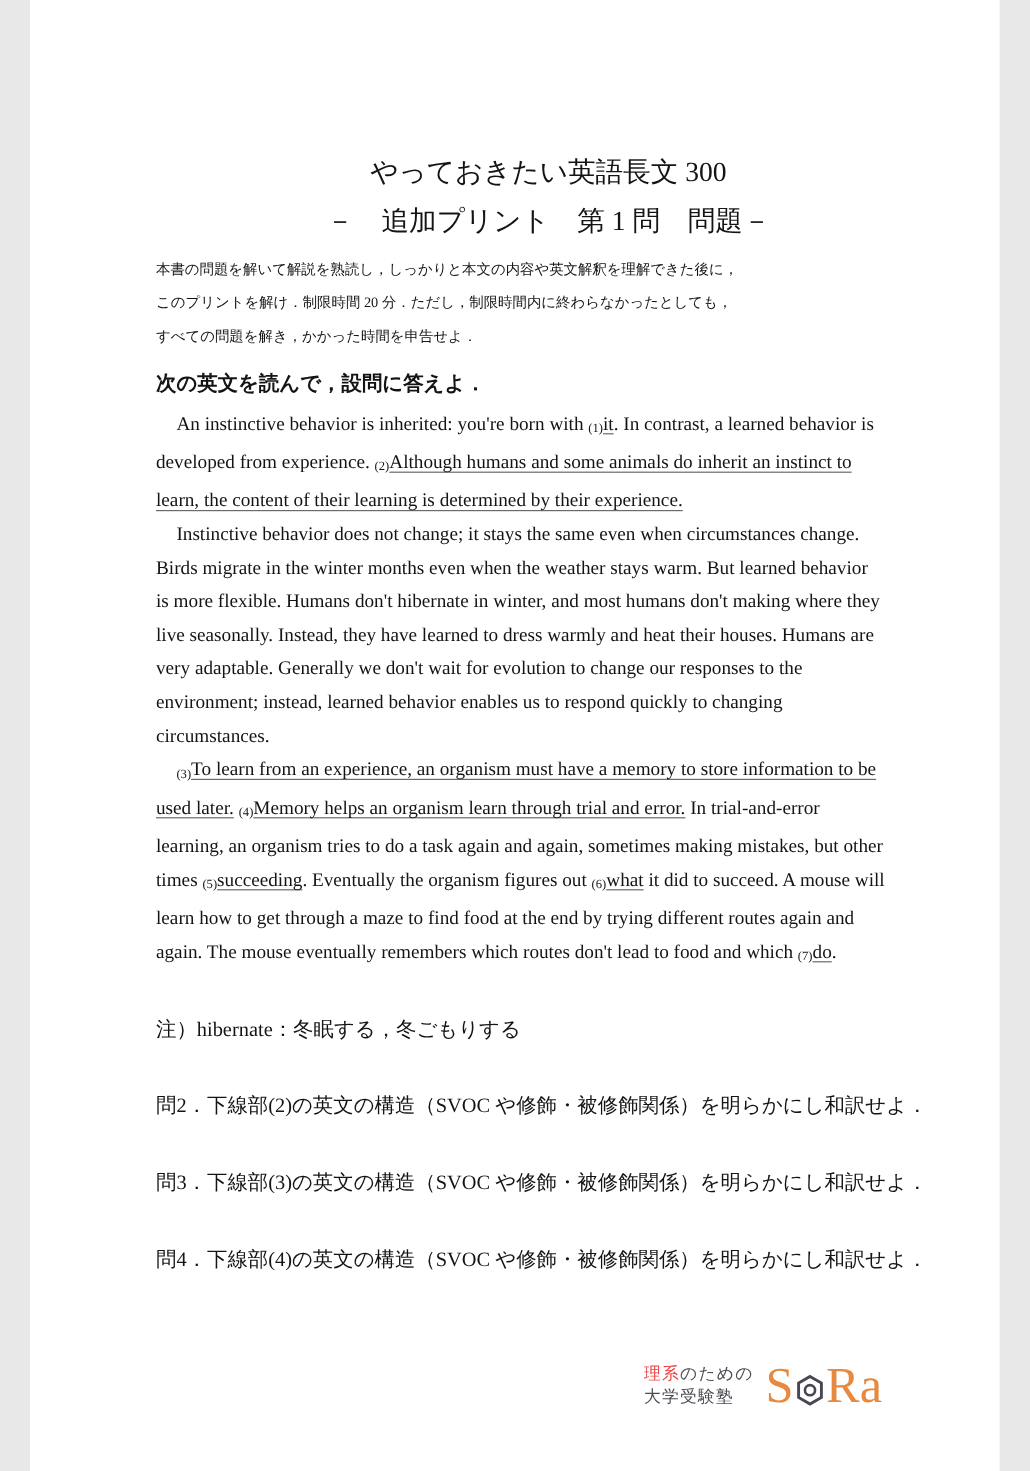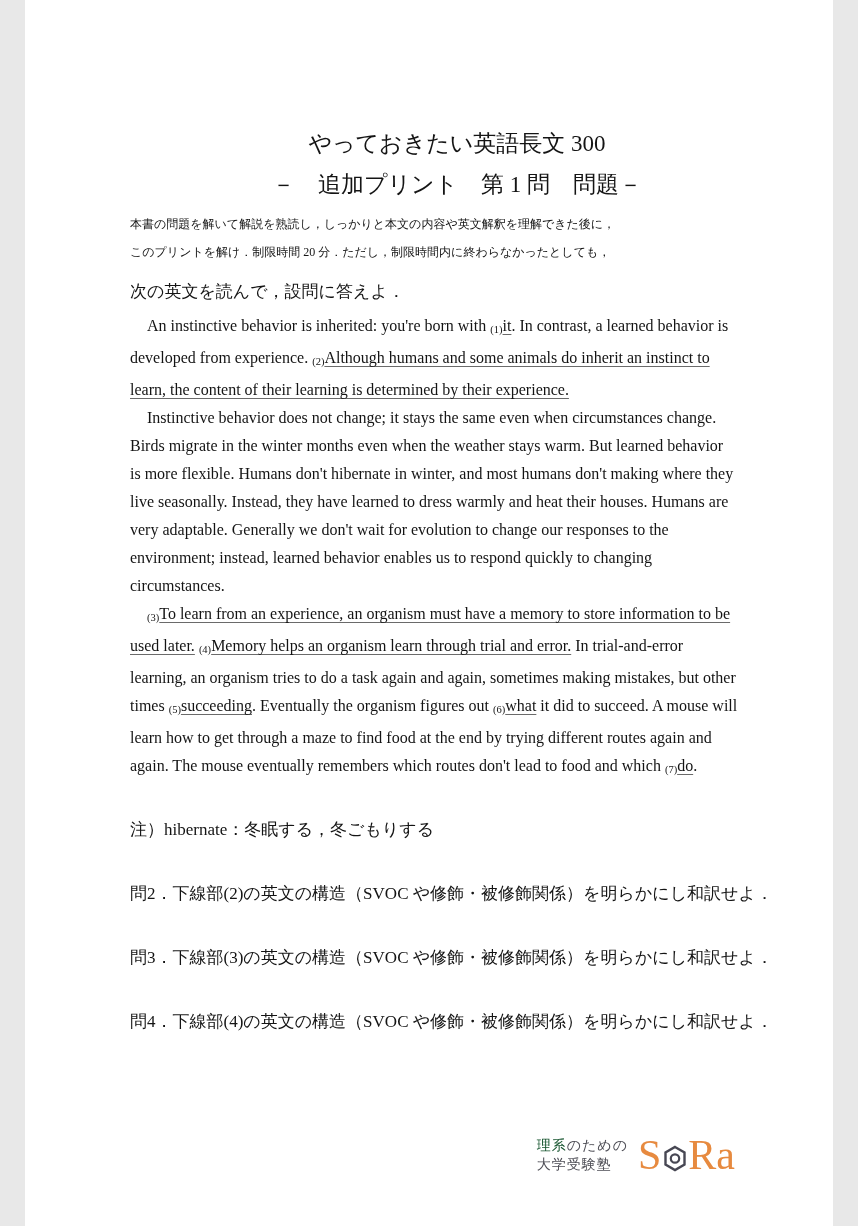--- a/index.html
+++ b/index.html
@@ -18,21 +18,21 @@
   .title {
     margin:0; text-align:center;
     font-size:23px; line-height:32px; font-weight:normal;
   }
   .subtitle {
     margin:8px; text-align:center;
     font-size:23px; line-height:34px; font-weight:normal;
   }
   .instructions { margin-top:0; }
   .instr-line { font-size:12px; line-height:28px; white-space:pre; }
-  .prompt { margin-top:12px; font-size:17px; line-height:28px; }
+  .prompt { margin-top:12px; font-size:17px; line-height:28px;font-weight:bold; }
   .passage { margin-top:6px; font-size:16px; }
   .pline { line-height:28px; white-space:pre-wrap; }
   .pline.indent { padding-left:17px; }
   .ul {
     text-decoration:underline;
     text-underline-offset:3px;
     text-decoration-thickness:1px;
     text-decoration-color:#6a6a6a;
   }
   .sub {
@@ -46,41 +46,42 @@
   
   .logo {
     position:absolute; right:98px; bottom:52px;
     display:flex; align-items:center; gap:10px;
   }
   .logo-tagline {
     font-size:14px; line-height:19px; color:#4d4d55;
     font-family:"Liberation Serif","DejaVu Serif",serif;
     letter-spacing:1px;
   }
-  .logo-tagline .hl { color:#14532d; }
+  .logo-tagline .hl { color:#ef4444; }
   .logo-brand {
     display:flex; align-items:flex-end; line-height:1;
     color:#e78a3f;
     font-family:"Liberation Serif","DejaVu Serif",serif;
   }
   .brand-letter { font-size:42px; line-height:34px; }
   .brand-hex { margin:0 1px 0 2px; display:block; }
 </style>
 </head>
 <body>
 
 <div class="page">
   <div class="content">
 
     <h1 class="title">やっておきたい英語長文 300</h1>
     <h2 class="subtitle">－　追加プリント　第 1 問　問題－</h2>
 
     <div class="instructions">
       <div class="instr-line">本書の問題を解いて解説を熟読し，しっかりと本文の内容や英文解釈を理解できた後に，</div>
       <div class="instr-line">このプリントを解け．制限時間 20 分．ただし，制限時間内に終わらなかったとしても，</div>
+      <div class="instr-line">すべての問題を解き，かかった時間を申告せよ．</div>
     </div>
 
     <div class="prompt">次の英文を読んで，設問に答えよ．</div>
 
     <div class="passage">
         <div class="pline indent"><span>An instinctive behavior is inherited: you're born with </span><span class="sub">(1)</span><span class="ul">it</span><span>. In contrast, a learned behavior is</span></div>
         <div class="pline"><span>developed from experience. </span><span class="sub">(2)</span><span class="ul">Although humans and some animals do inherit an instinct to</span></div>
         <div class="pline"><span class="ul">learn, the content of their learning is determined by their experience.</span></div>
         <div class="pline indent"><span>Instinctive behavior does not change; it stays the same even when circumstances change.</span></div>
         <div class="pline"><span>Birds migrate in the winter months even when the weather stays warm. But learned behavior</span></div>

